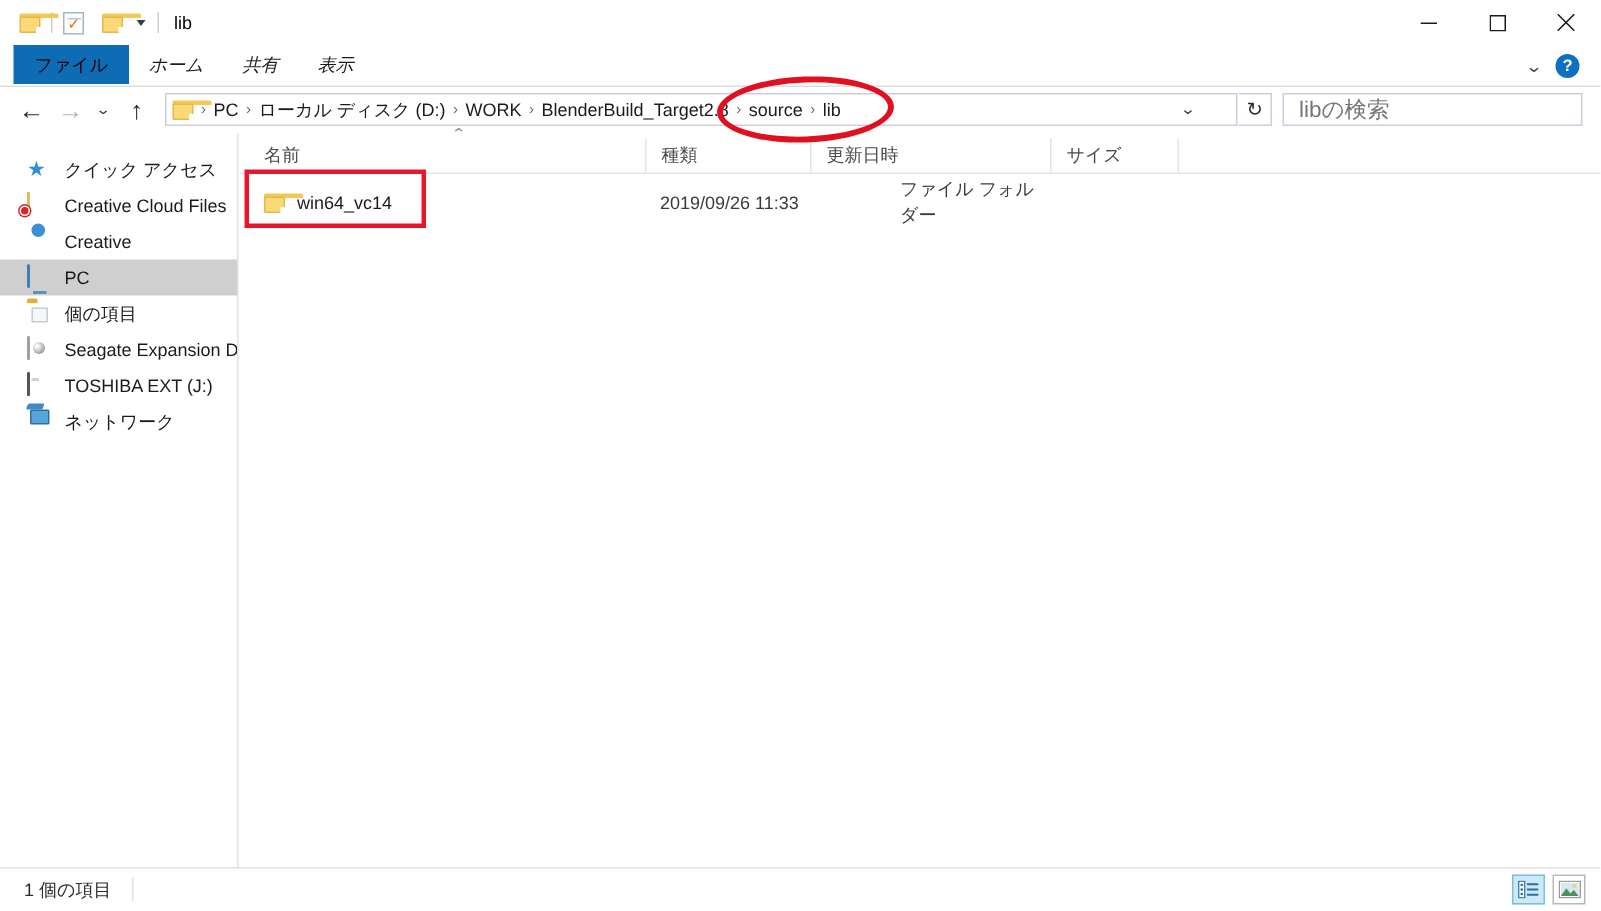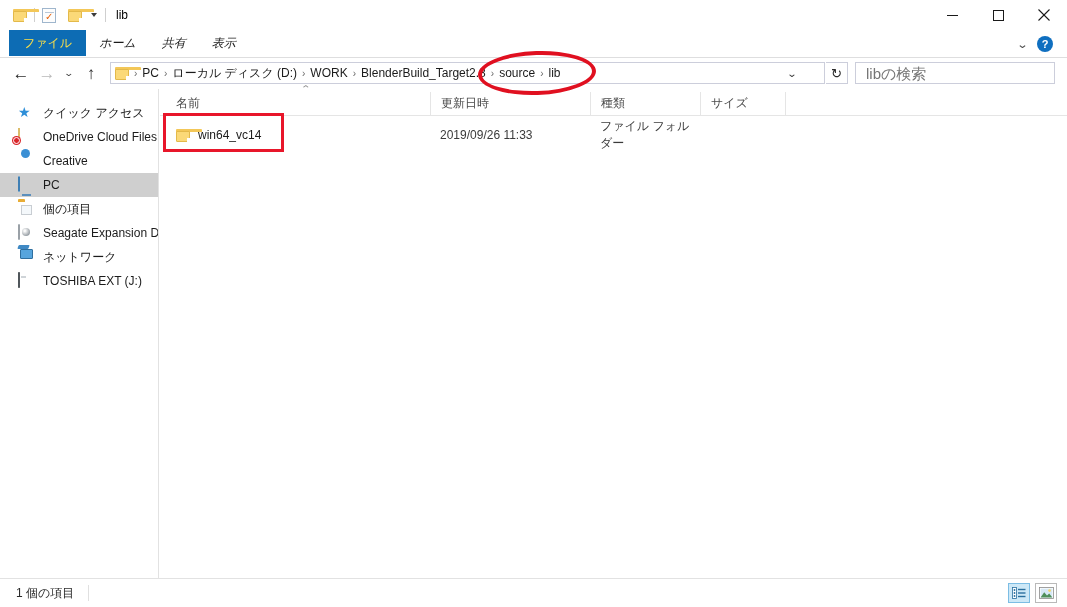--- a/index.html
+++ b/index.html
@@ -90,21 +90,21 @@
     background: #ffffff;
     display: flex; align-items: stretch;
   }
   .tab {
     display: flex; align-items: center; justify-content: center;
     font-size: 12px; color: #000000;
     padding: 0 13px;
     height: 26px;
   }
   .tab.file {
-    background: #0d6cb4; color: #fde047;
+    background: #0d6cb4; color: #000000;
     padding: 0 14px; margin-left: 9px; height: 26px;
   }
   .tab.plain { color: #1b1b1b; font-style: italic; }
   .ribbon-right {
     position: absolute; right: 6px; top: 0;
     height: 28px; display: flex; align-items: center; gap: 10px;
   }
   .rb-chevron { font-size: 11px; color: #4a4a4a; transform: scaleX(1.3); }
   .help-ico {
     width: 16px; height: 16px; border-radius: 50%;
@@ -453,21 +453,21 @@
 
     <div class="nav-item">
       <span class="nav-ico">
           <span class="ico-star">★</span>
         </span>
       <span>クイック アクセス</span>
     </div>
 
     <div class="nav-item">
       <span class="nav-ico"><span class="ico-cc"><span class="cc-inner"></span></span></span>
-      <span>OneDrive Cloud Files</span>
+      <span>Creative Cloud Files</span>
     </div>
 
     <div class="nav-item">
       <span class="nav-ico"><span class="ico-cloud"></span></span>
       <span>Creative</span>
     </div>
 
     <div class="nav-item selected">
       <span class="nav-ico"><span class="ico-monitor"></span></span>
       <span>PC</span>
@@ -477,42 +477,42 @@
       <span class="nav-ico"><span class="ico-lib"></span></span>
       <span>個の項目</span>
     </div>
 
     <div class="nav-item">
       <span class="nav-ico"><span class="ico-disk"></span></span>
       <span>Seagate Expansion Dr</span>
     </div>
 
     <div class="nav-item">
+      <span class="nav-ico"><span class="ico-ext"></span></span>
+      <span>TOSHIBA EXT (J:)</span>
+    </div>
+
+    <div class="nav-item">
       <span class="nav-ico"><span class="ico-net"><span class="scr"></span><span class="base"></span></span></span>
       <span>ネットワーク</span>
-    </div>
-
-    <div class="nav-item">
-      <span class="nav-ico"><span class="ico-ext"></span></span>
-      <span>TOSHIBA EXT (J:)</span>
     </div>
   </div>
 
   <div class="filepane">
 
     <div class="colheaders">
       <div class="colh first" style="width:270px">
         <span>名前</span>
         <span class="sort-caret">⌃</span>
       </div>
+      <div class="colh" style="width:110px">
+        <span>種類</span>
+      </div>
       <div class="colh" style="width:160px">
         <span>更新日時</span>
-      </div>
-      <div class="colh" style="width:110px">
-        <span>種類</span>
       </div>
       <div class="colh" style="width:85px">
         <span>サイズ</span>
       </div>
       <div class="colh" style="width:110px"></div>
     </div>
 
     <div class="rowarea">
       <div class="frow">
         <div class="cell name" style="width:270px">

